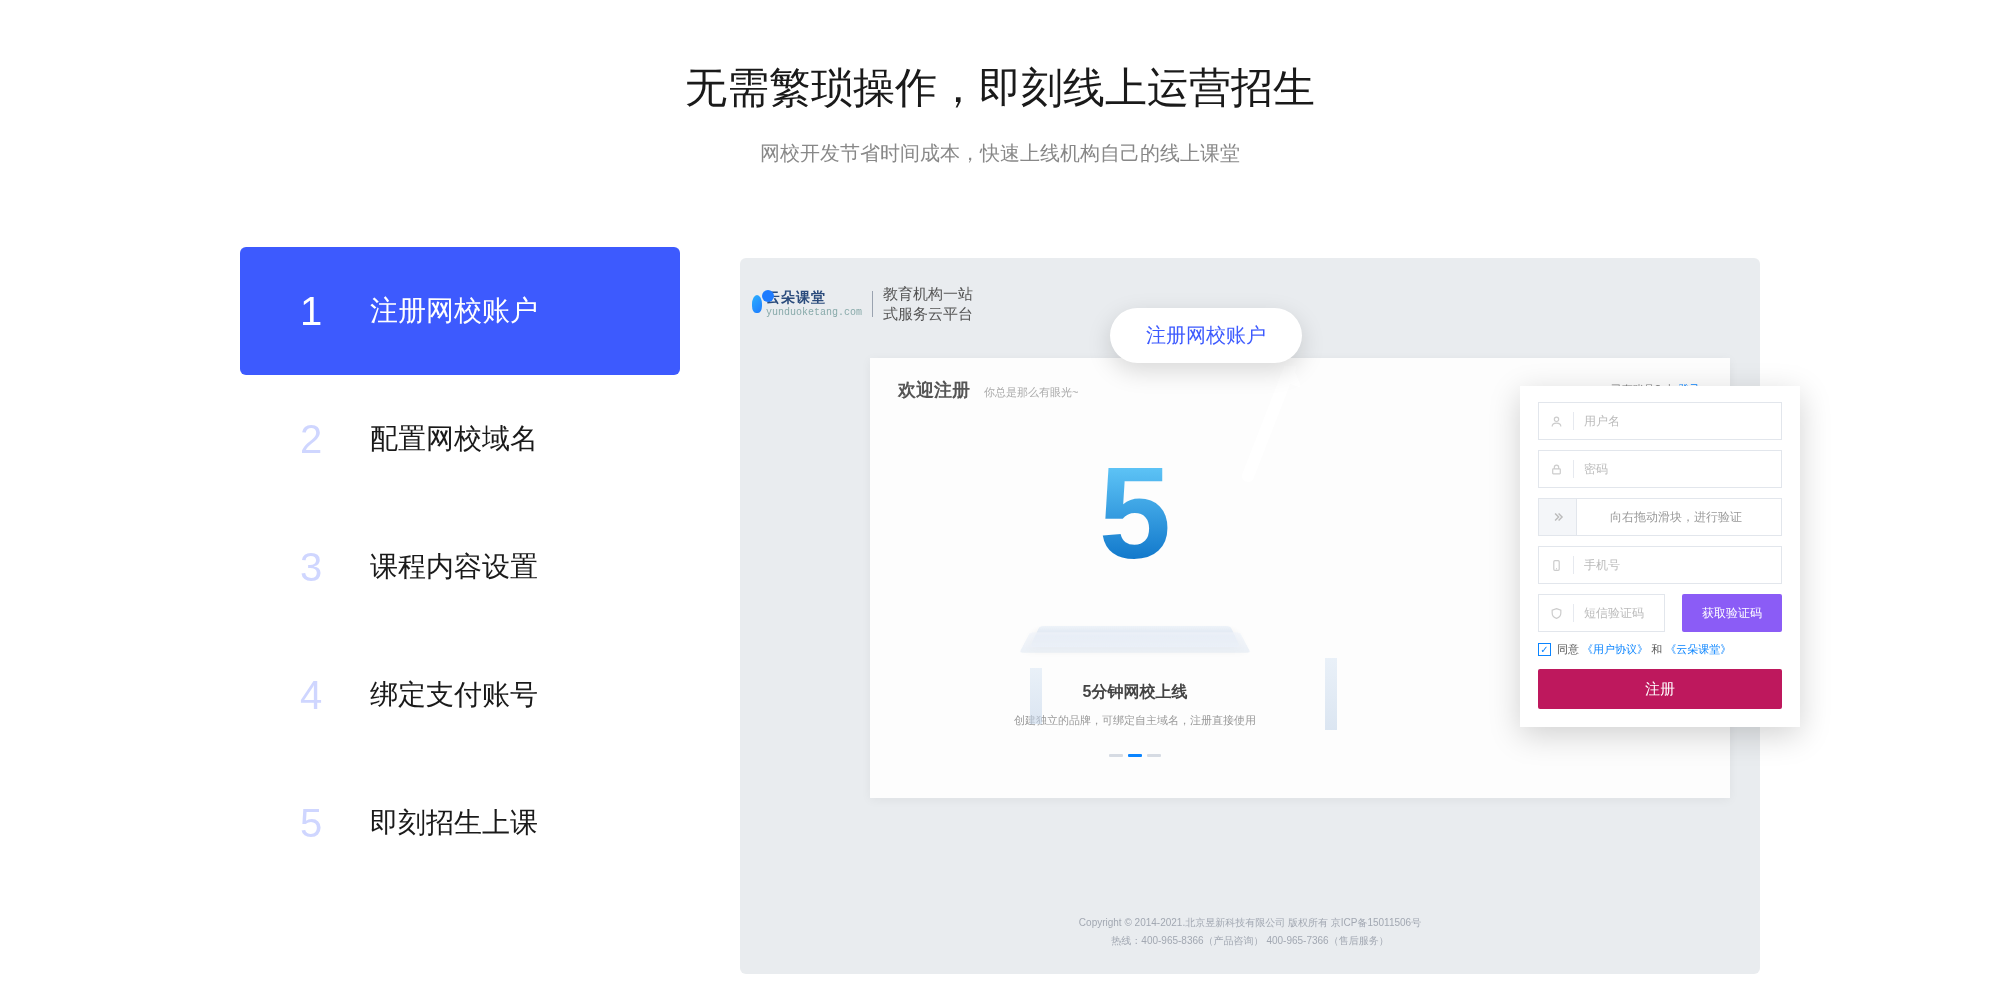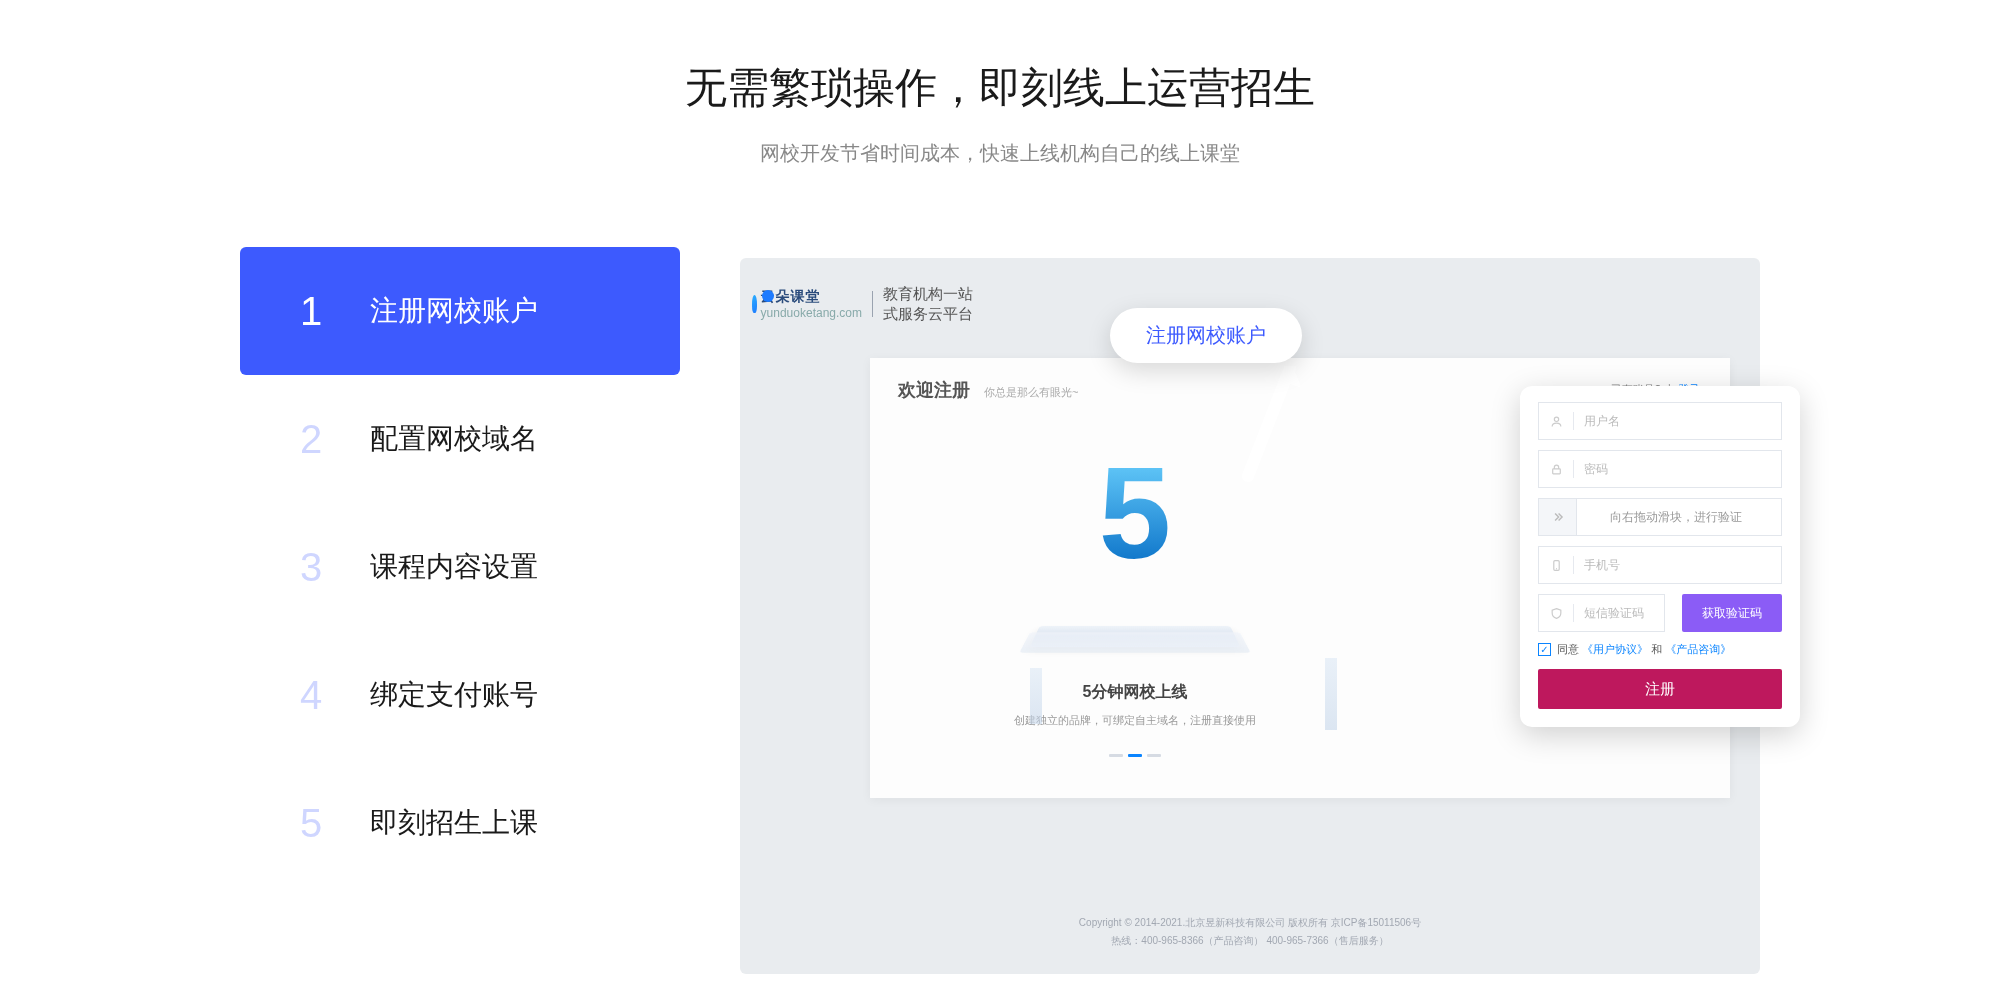--- a/index.html
+++ b/index.html
@@ -103,23 +103,24 @@
   border-radius: 50%;
   top: -5px; left: 10px;
 }
 .logo-text-cn {
   font-size: 14px;
   font-weight: 700;
   color: #2a4b7c;
   letter-spacing: 1px;
 }
 .logo-domain {
-  font-size: 12px;
+  font-size: 10px;
   color: #8aa;
   letter-spacing: 0;
+  font-family: Liberation Mono, monospace;
 }
 .logo-sep {
   width: 1px;
   height: 26px;
   background: #9aa3b0;
 }
 .logo-tagline {
   font-size: 15px;
   color: #555;
   line-height: 1.3;
@@ -236,21 +237,21 @@
 
 
 .form-card {
   position: absolute;
   right: -70px;
   top: 28px;
   width: 280px;
   background: #fff;
   box-shadow: 0 8px 30px rgba(0,0,0,0.18);
   padding: 16px 18px 18px;
-  border-radius: 12px;
+  border-radius: 0;
 }
 .field {
   display: flex;
   align-items: center;
   border: 1px solid #e2e6ec;
   height: 38px;
   margin-bottom: 10px;
   padding: 0 10px;
   font-size: 12px;
   color: #bbb;
@@ -499,21 +500,21 @@
             <span>短信验证码</span>
           </div>
           <div class="code-btn">获取验证码</div>
         </div>
         <div class="agree">
           <span class="cb">✓</span>
           <span>
             <span>同意</span>
             <a href="#">《用户协议》</a>
             <span>和</span>
-            <a href="#">《产品咨询》</a>
+            <a href="#">《云朵课堂》</a>
           </span>
         </div>
         <div class="submit-btn">注册</div>
       </div>
     </div>
 
     <div class="preview-footer">
       <div>Copyright © 2014-2021.北京昱新科技有限公司 版权所有   京ICP备15011506号</div>
       <div>热线：400-965-8366（产品咨询）  400-965-7366（售后服务）</div>
     </div>

